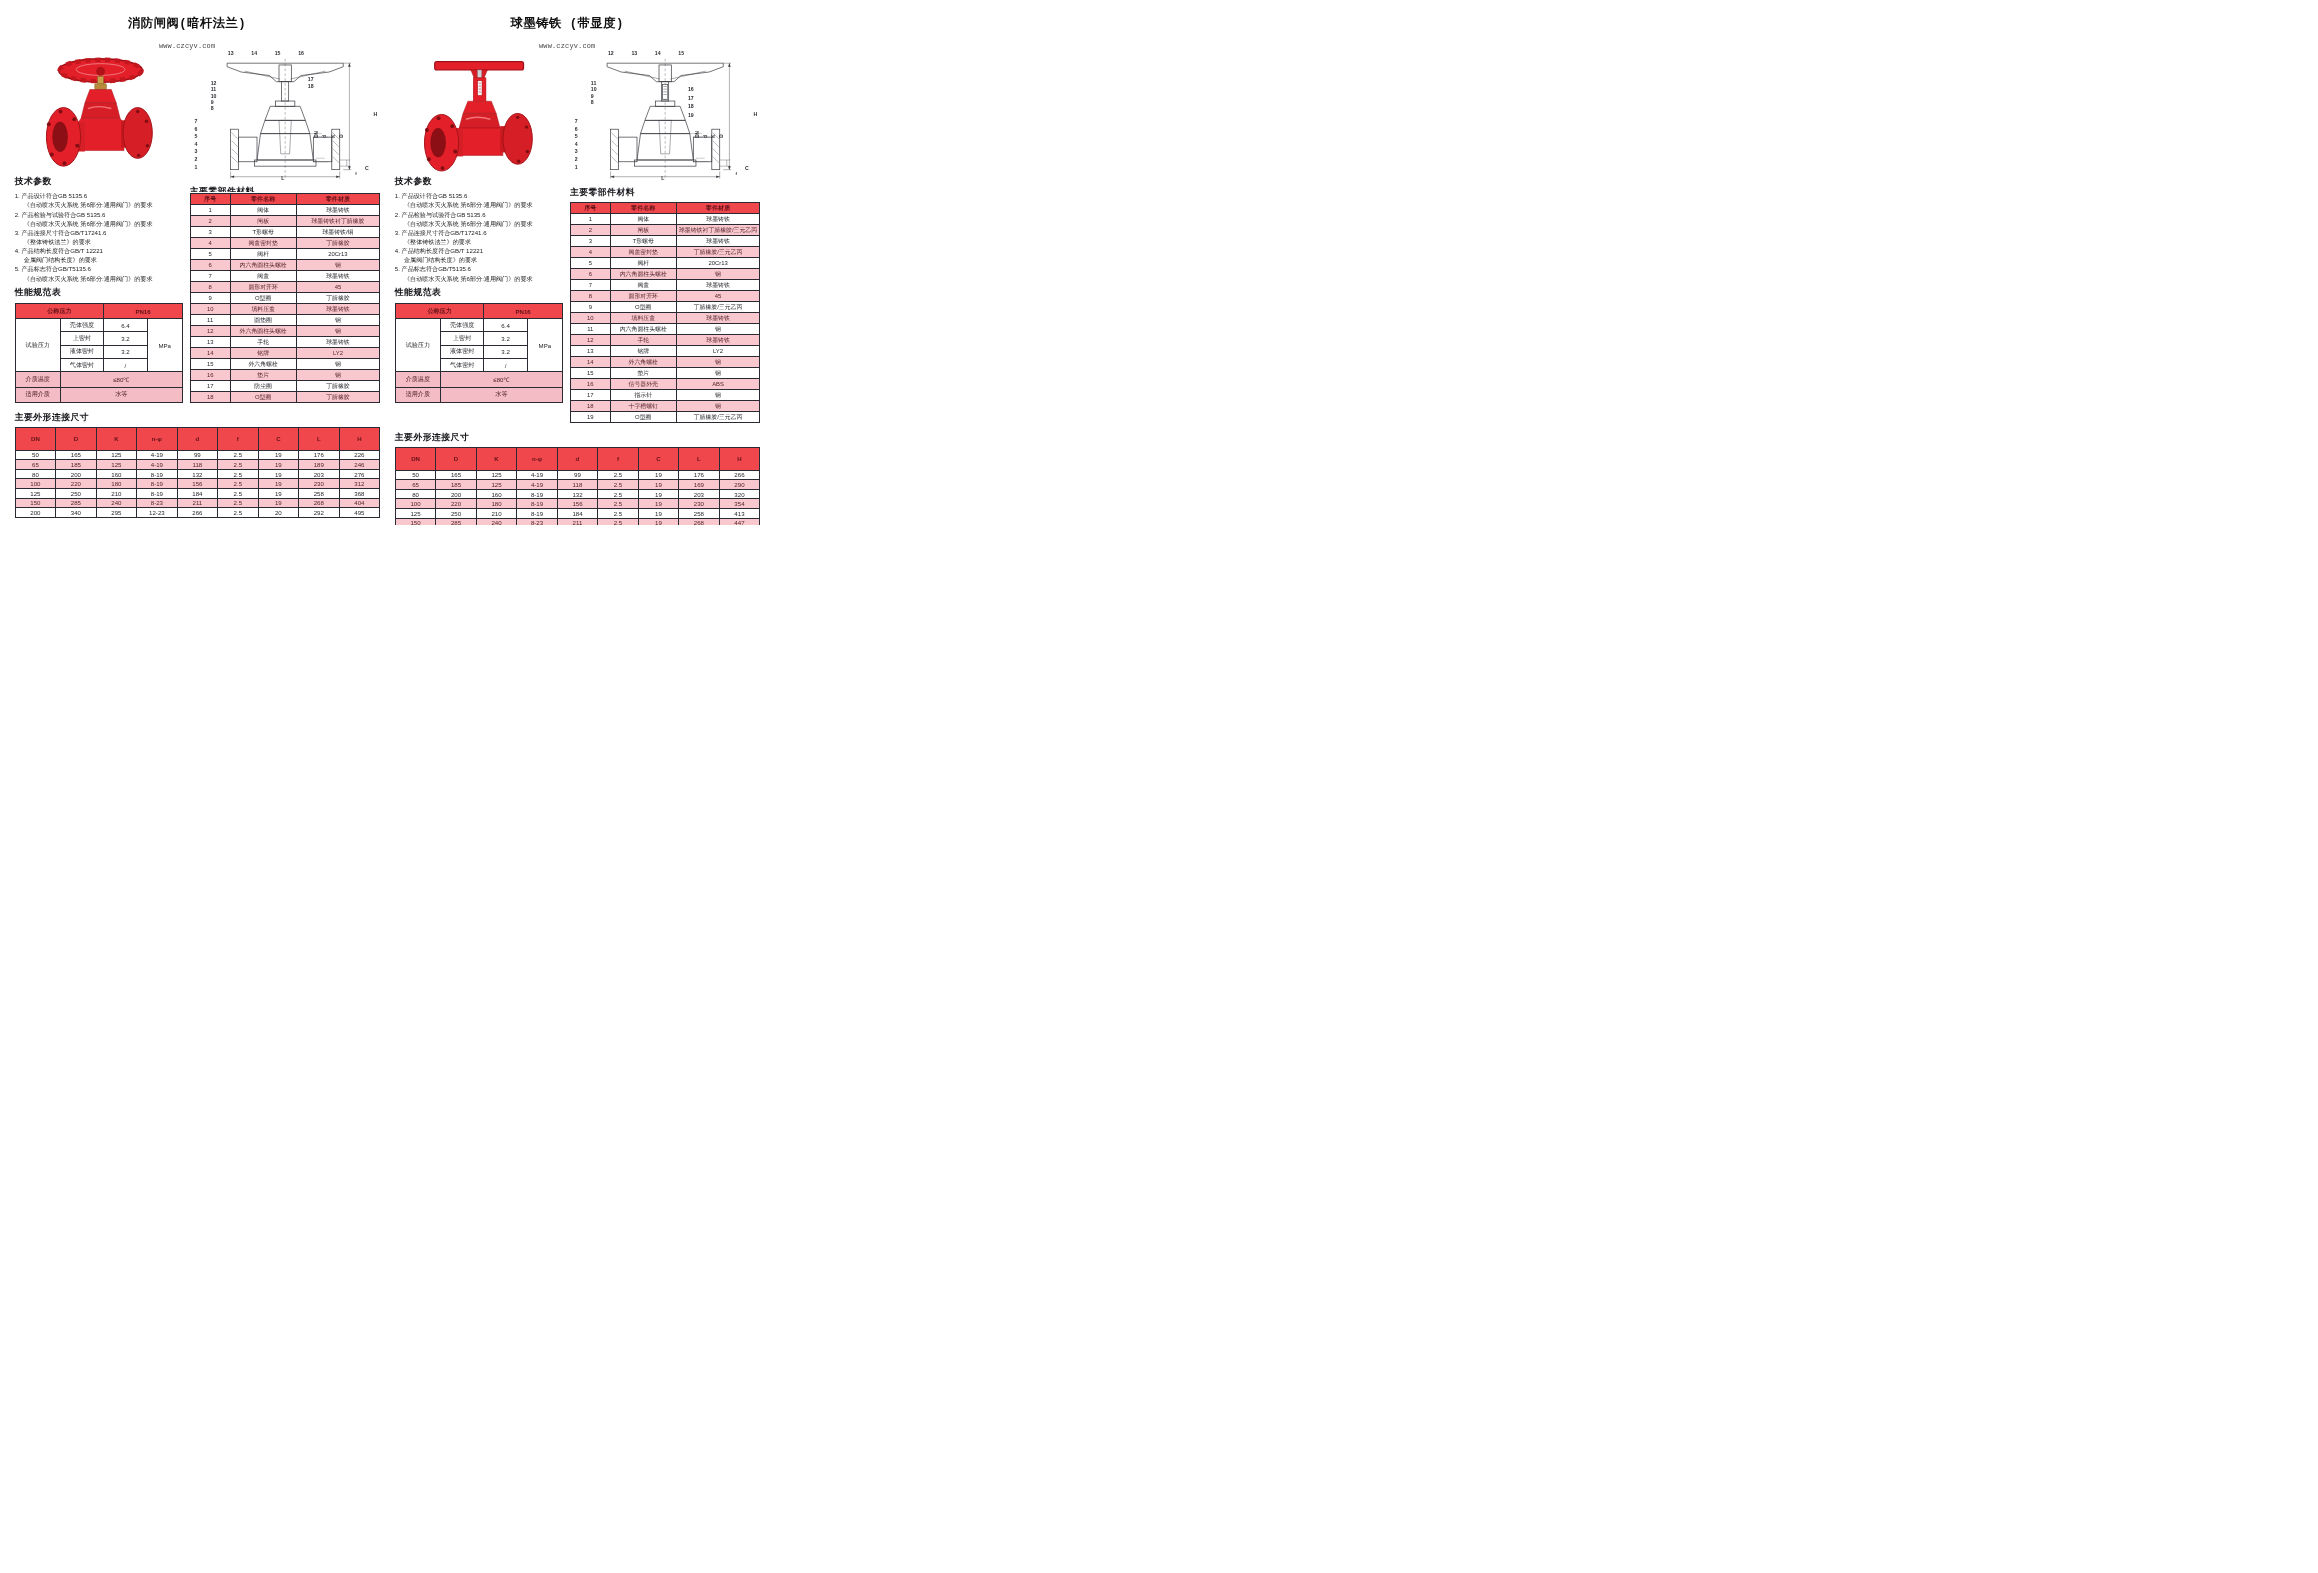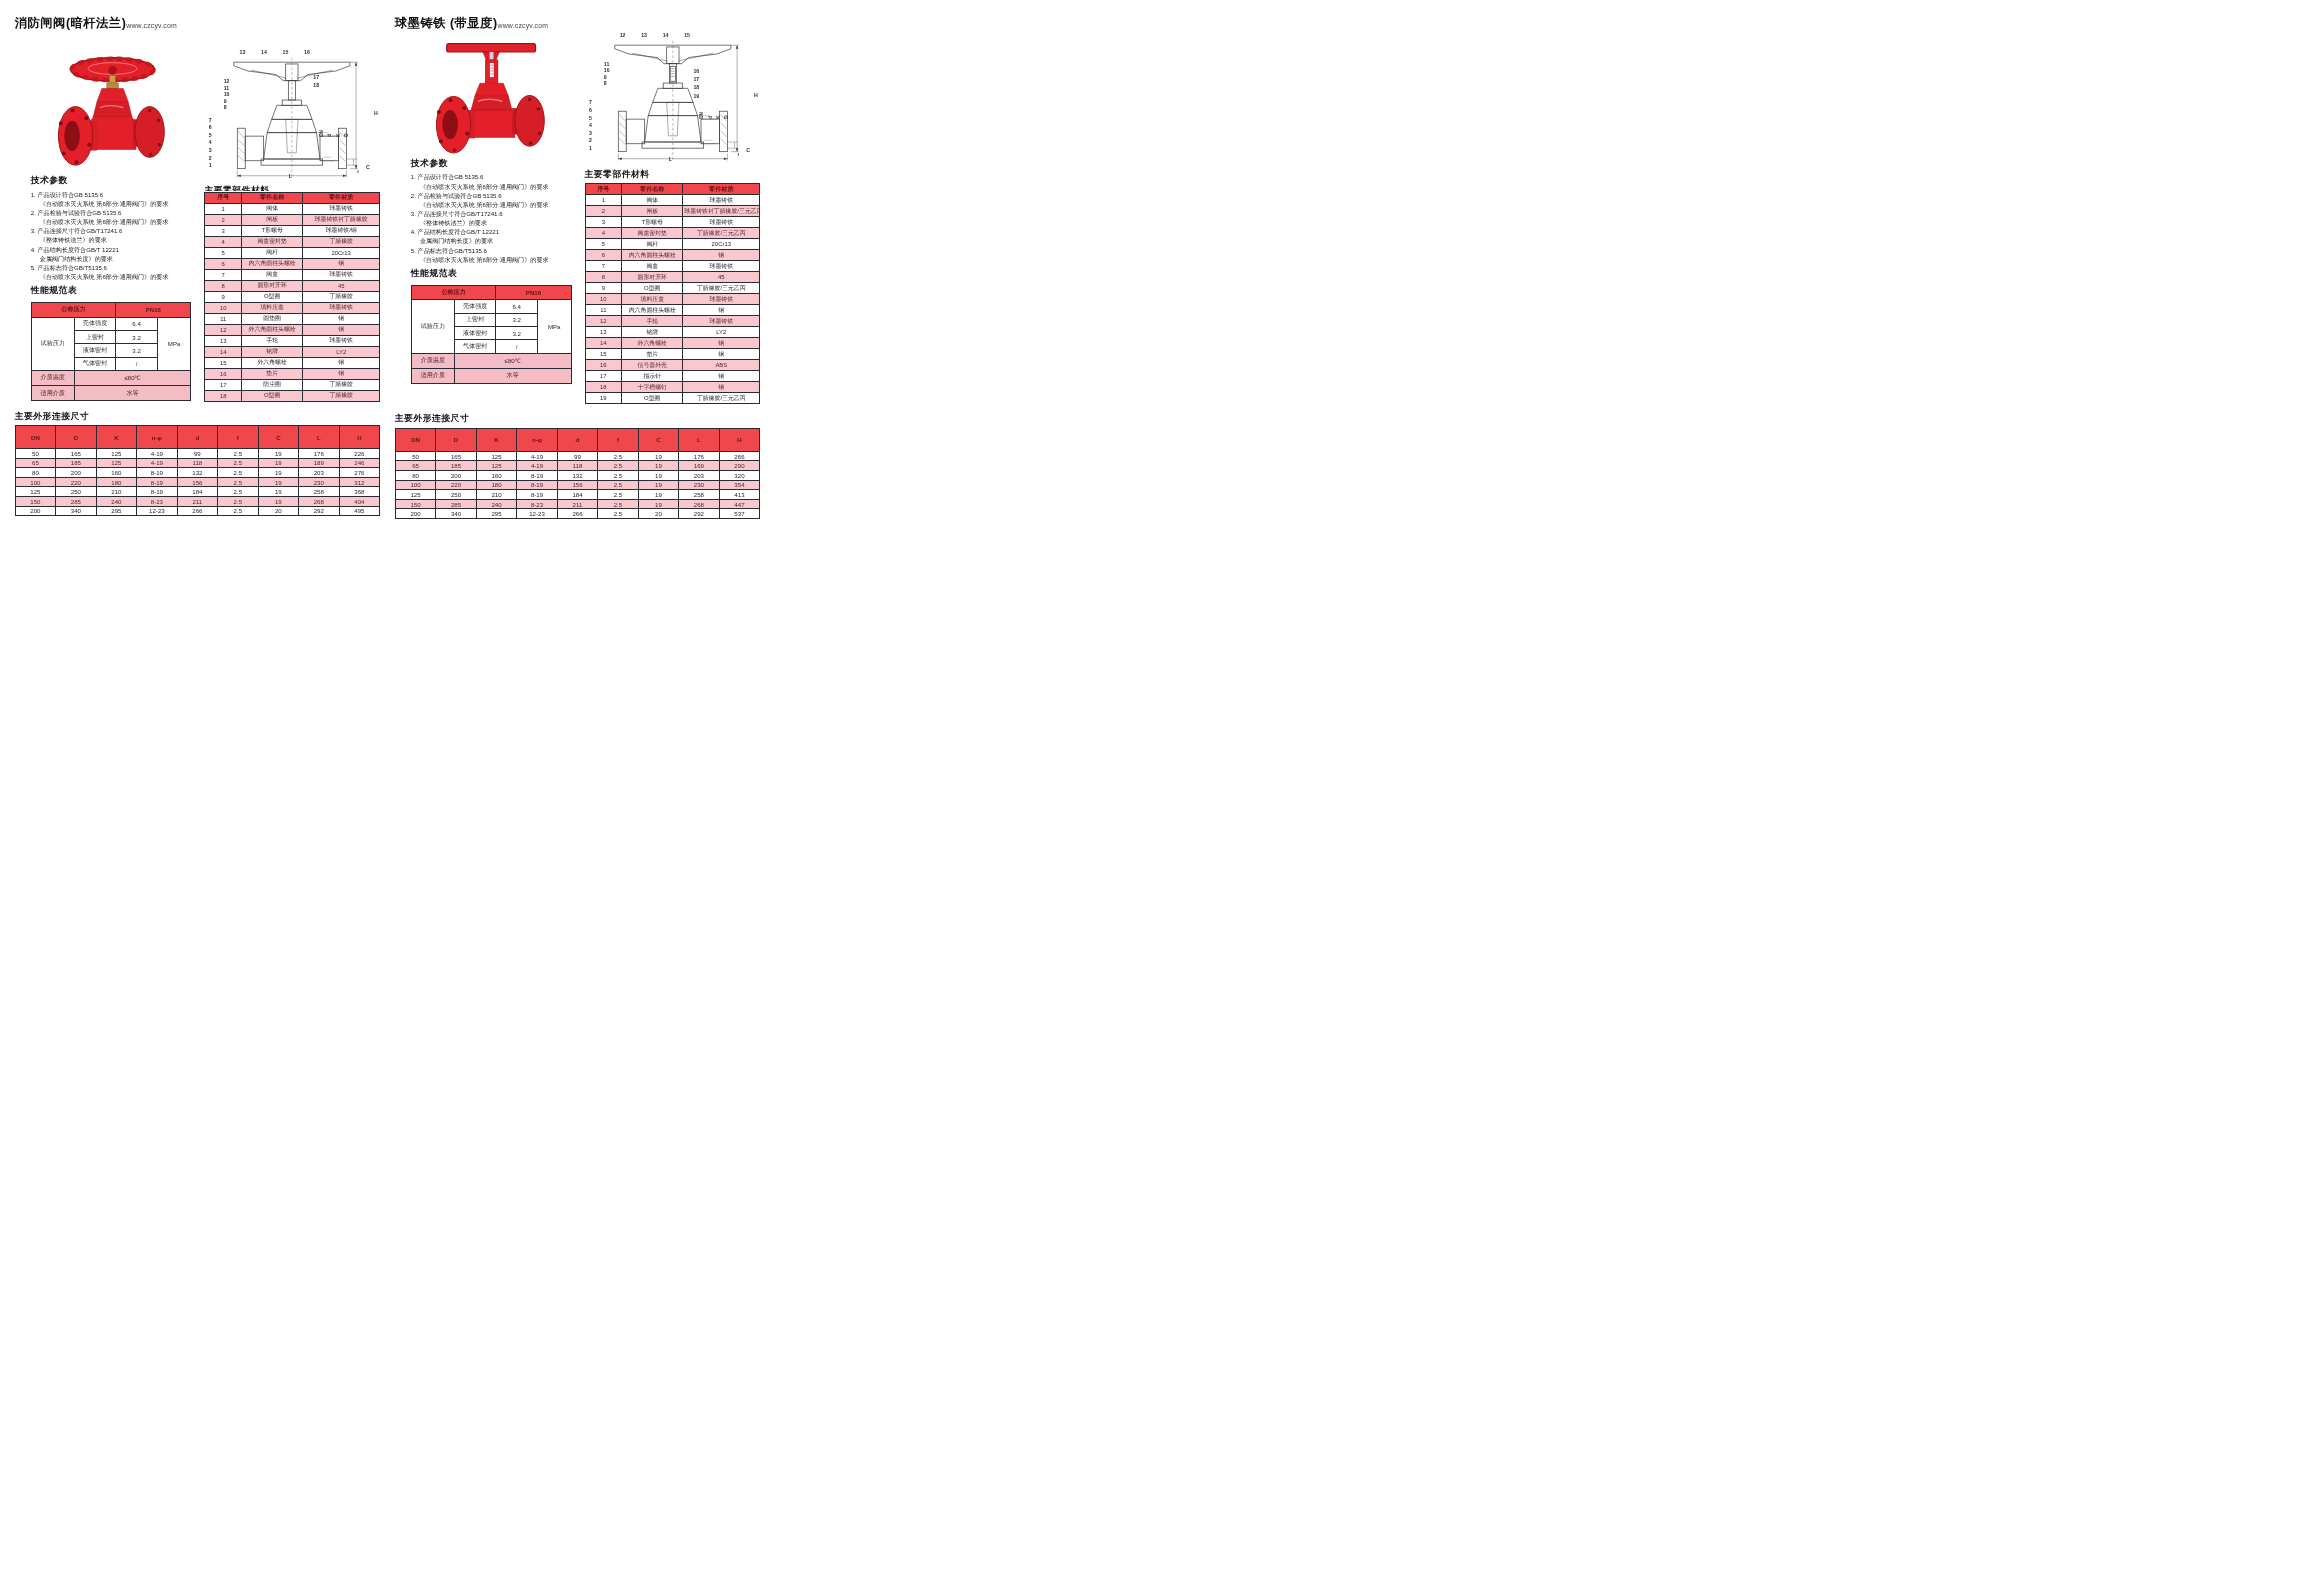--- a/index.html
+++ b/index.html
@@ -1,26 +1,26 @@
 <!DOCTYPE html>
 <html style="font-size:7.9px"><head>
 <meta charset="utf-8">
 <style>
   * { box-sizing: border-box; margin: 0; padding: 0; }
   html,body { background:#ffffff; font-family:"Liberation Sans", sans-serif; color:#26262c; }
   .sheet { width:773px; height:525px; background:#fff; display:flex; gap:14.7px; padding:10.8px 12.8px 8.8px 14.7px; }
   .page { flex:1; display:flex; flex-direction:column; min-width:0; }
 
   
-  .pg-head { height:42px; display:flex; align-items:flex-start; padding-right:20.6px; }
+  .pg-head { height:42px; display:flex; flex-direction:column; align-items:center; padding-right:20.6px;font-family:Liberation Mono, monospace; }
   .pg-title { font-size:12.3px; font-weight:bold; color:#111; letter-spacing:0.5px; margin-top:3.9px; }
   .pg-url { font-size:6.9px; color:#444; margin-top:10.8px; letter-spacing:0.2px; }
 
   
-  .main { display:flex; gap:13px; flex:1;margin-left:16px; }
+  .main { display:flex; gap:7px; flex:1; }
   .col-l { width:46%; display:flex; flex-direction:column; }
   .col-r { flex:1; display:flex; flex-direction:column; position:relative;justify-content:space-between; }
 
   .photo { height:122px; display:flex; align-items:center; justify-content:center; }
   .photo svg { height:100%; }
 
   h2.sec { font-size:8.8px; font-weight:bold; color:#15151a; margin:3.9px 0 2.9px; letter-spacing:0.5px; }
   h2.clipped { height:5.9px; overflow:hidden; margin:2.9px 0 1px; }
 
   .tech { font-size:6.1px; line-height:1.5; color:#222; }

